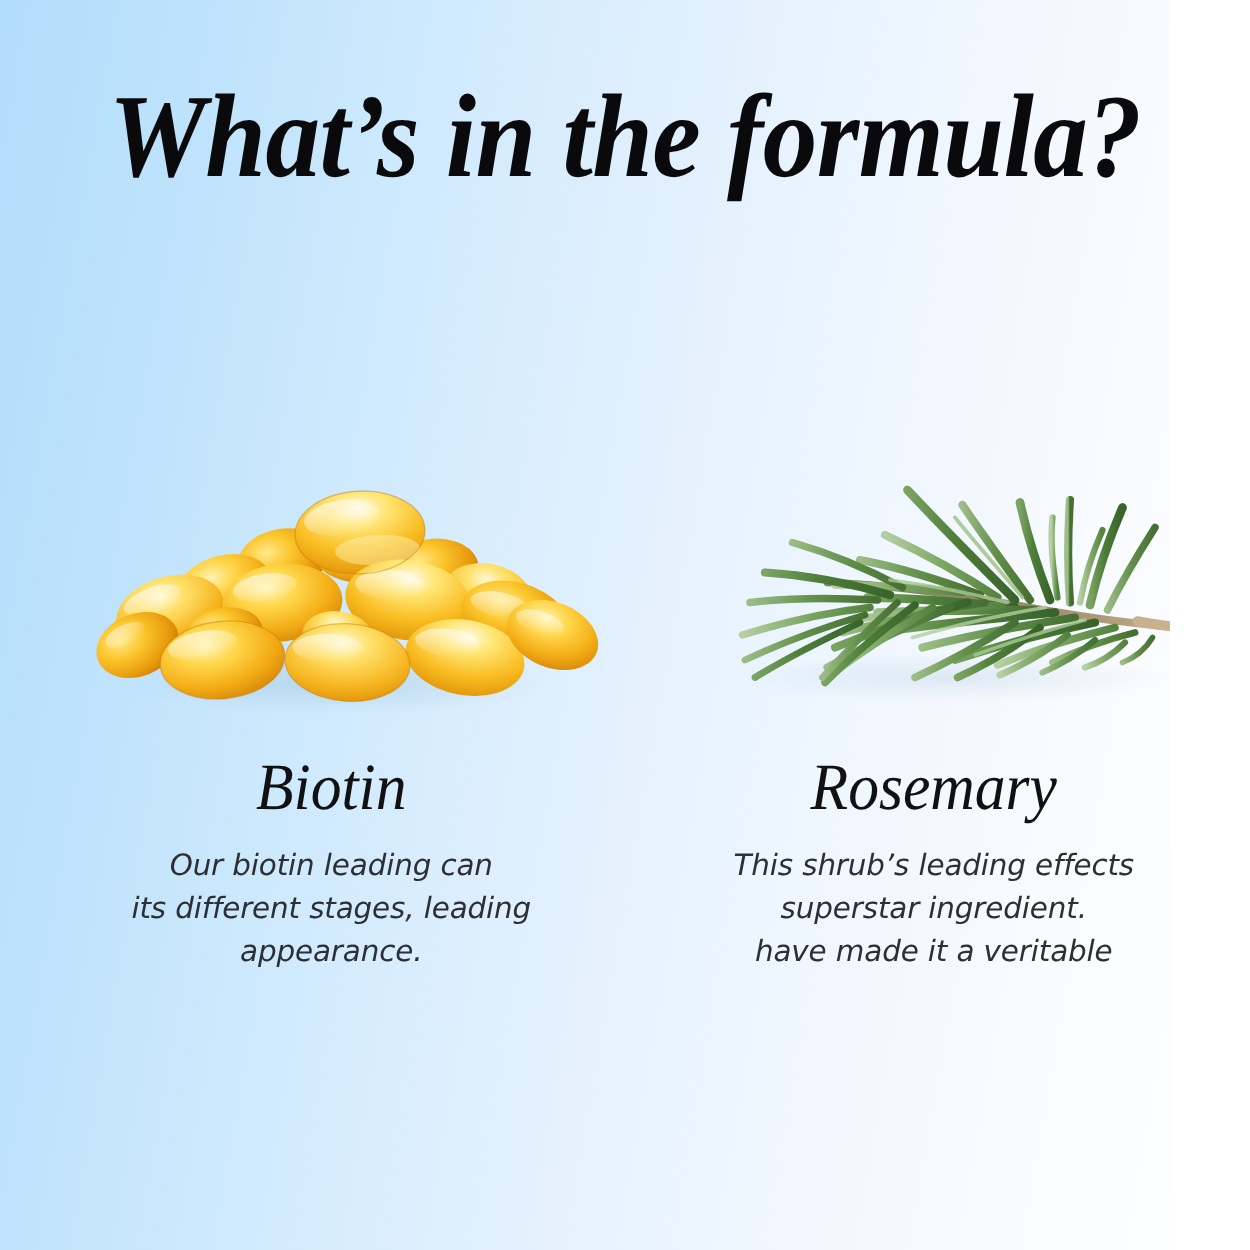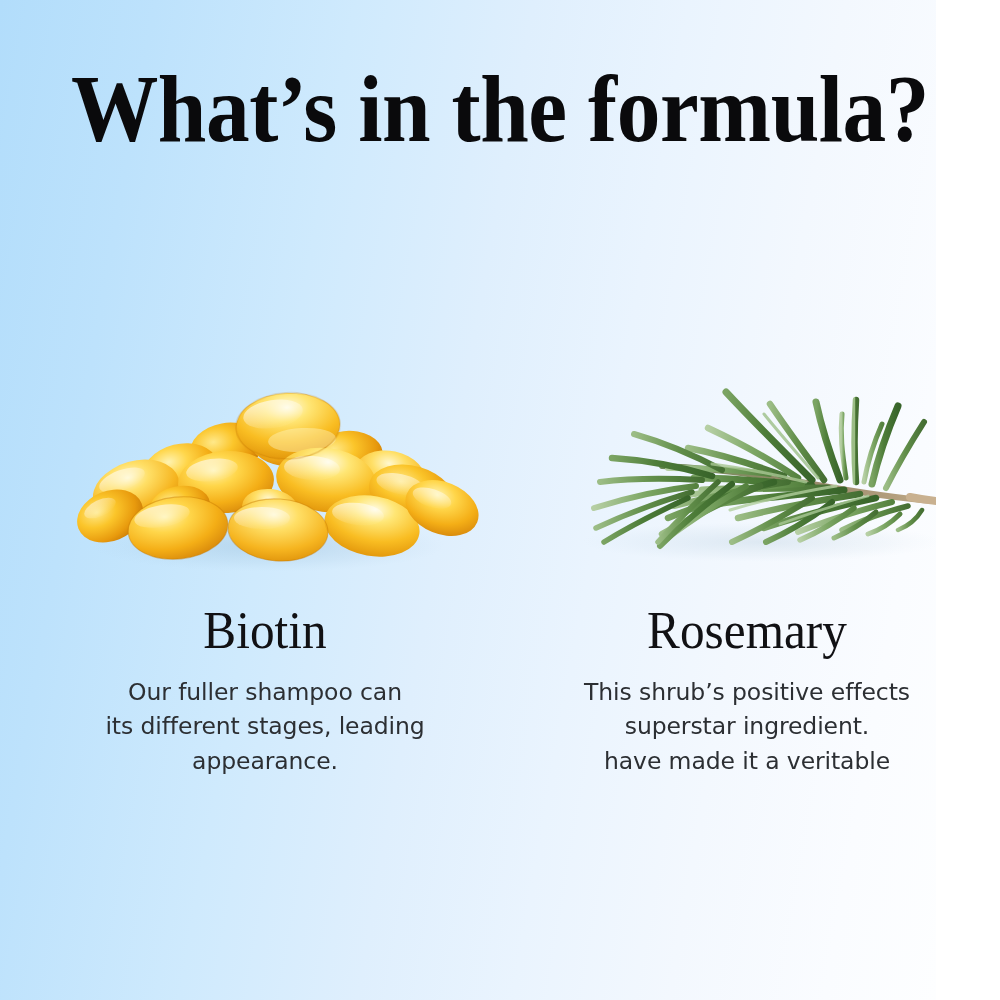--- a/index.html
+++ b/index.html
@@ -20,20 +20,21 @@
     background: linear-gradient(100deg,
         #b2ddfb 0%,
         #bde2fc 14%,
         #cfeafd 32%,
         #dfeffd 48%,
         #eaf4fe 62%,
         #f3f8fe 76%,
         #fafcff 90%,
         #fdfeff 100%);
     overflow: hidden;
+    font-style: italic;
   }
 
   
   #title {
     position: absolute;
     top: 62px;
     left: 0;
     width: 1000px;
     text-align: center;
     font-family: "Liberation Serif", "DejaVu Serif", serif;
@@ -195,21 +196,21 @@
           <ellipse cx="148" cy="198" rx="50" ry="31" transform="rotate(-6 148 198)"></ellipse>
           <ellipse cx="248" cy="200" rx="50" ry="31" transform="rotate(4 248 200)"></ellipse>
           <ellipse cx="258" cy="96" rx="52" ry="33" transform="rotate(-3 258 96)"></ellipse>
         </g>
       </svg>
     </div>
 
     <div class="ingredient-name">Biotin</div>
 
     <div class="ingredient-desc">
-      <span class="ln">Our fuller shampoo can</span>
+      <span class="ln">Our biotin leading can</span>
       <span class="ln">its different stages, leading</span>
       <span class="ln">appearance.</span>
     </div>
   </div>
 
   <div class="column" id="col-rosemary">
 
     <div class="art-slot">
       <svg viewBox="0 0 470 265" xmlns="http://www.w3.org/2000/svg" aria-hidden="true">
         <defs>
@@ -300,19 +301,19 @@
           <path d="M324 156 C 288 162, 252 170, 218 180" stroke="#b2cf9e" stroke-width="3"></path>
           <path d="M306 148 C 286 124, 268 104, 252 84" stroke="#9dc089" stroke-width="3"></path>
           <path d="M356 166 C 326 174, 296 184, 268 194" stroke="#a9c996" stroke-width="2.8"></path>
         </g>
       </svg>
     </div>
 
     <div class="ingredient-name">Rosemary</div>
 
     <div class="ingredient-desc">
-      <span class="ln">This shrub’s positive effects</span>
+      <span class="ln">This shrub’s leading effects</span>
       <span class="ln">superstar ingredient.</span>
       <span class="ln">have made it a veritable</span>
     </div>
   </div>
 
 </div>
 
 </body></html>

